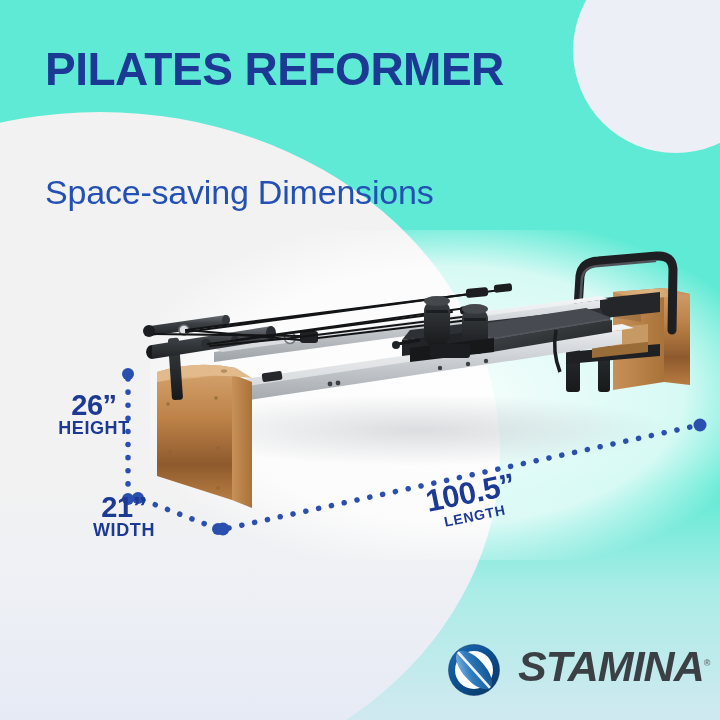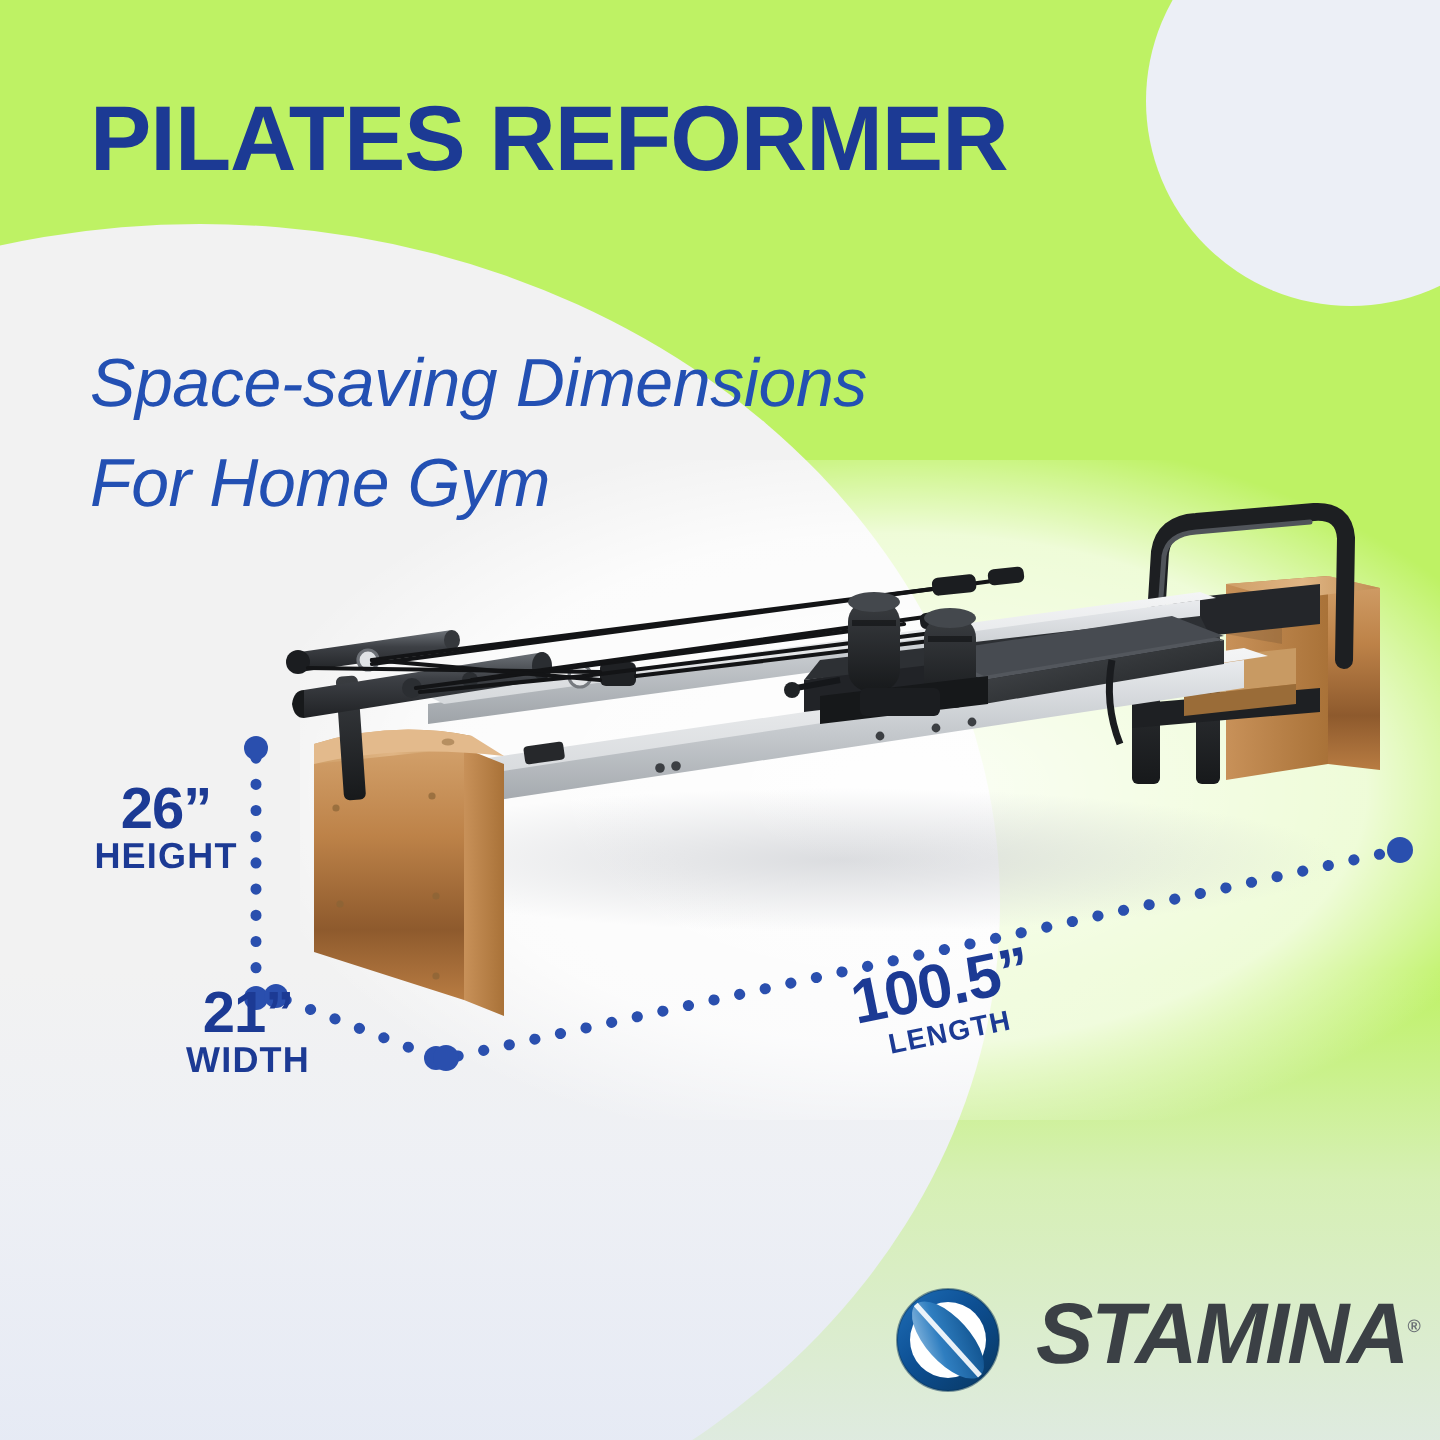--- a/index.html
+++ b/index.html
@@ -2,21 +2,21 @@
 <html><head>
 <meta charset="utf-8">
 <style>
   html,body{margin:0;padding:0;}
   body{
     width:720px;height:720px;overflow:hidden;
     background:#ffffff;
     font-family:"Liberation Sans", sans-serif;
     position:relative;
   }
-  #stage{position:absolute;inset:0;width:720px;height:720px;overflow:hidden;background:#bef264;}
+  #stage{position:absolute;inset:0;width:720px;height:720px;overflow:hidden;background:#5eead4;}
 
   
   .bg-layer{position:absolute;inset:0;pointer-events:none;}
   .circle-tr{
     position:absolute;left:573px;top:-52px;width:205px;height:205px;
     border-radius:50%;background:#eceff6;
   }
   .circle-left{
     position:absolute;left:-300px;top:112px;width:800px;height:680px;
     border-radius:50%;background:#f2f2f2;
@@ -34,32 +34,31 @@
   .headline{
     position:absolute;left:45px;top:43px;width:620px;
     color:#1c3a94;font-weight:700;font-size:46px;line-height:53px;
     letter-spacing:-.5px;text-transform:uppercase;
   }
   .headline div{white-space:nowrap;}
   .subhead{
     position:absolute;left:45px;top:167px;width:620px;
     color:#2350b3;font-weight:500;font-size:34px;line-height:50px;
     letter-spacing:-.2px;
-    font-style:italic;
   }
   .subhead div{white-space:nowrap;}
 
   
   #product{position:absolute;left:0;top:0;width:720px;height:720px;}
 
   
   .dim{position:absolute;color:#1c3a94;text-align:center;}
   .dim .val{font-weight:700;font-size:29px;line-height:30px;letter-spacing:-.5px;}
   .dim .cap{font-weight:700;font-size:18px;line-height:17px;letter-spacing:.6px;}
-  #dim-height{left:44px;top:390px;width:78px;}
+  #dim-height{left:55px;top:390px;width:78px;}
   #dim-width{left:84px;top:492px;width:80px;}
   #dim-length{left:412px;top:478px;width:120px;transform:rotate(-11.5deg);transform-origin:50% 50%;}
   #dim-length .val{font-size:31px;}
   #dim-length .cap{font-size:14px;letter-spacing:.8px;}
 
   
   #logo{position:absolute;left:446px;top:642px;height:58px;display:flex;align-items:flex-start;gap:16px;}
   #logo .word{
     font-weight:700;font-style:italic;font-size:43px;line-height:43px;
     color:#3b4045;letter-spacing:-1px;
@@ -77,21 +76,20 @@
     <div class="bottom-wash"></div>
     <div class="white-veil"></div>
   </div>
 
   <div class="headline">
     <div>PILATES REFORMER</div>
   </div>
 
   <div class="subhead">
     <div>Space-saving Dimensions</div>
-    <div>For Home Gym</div>
   </div>
 
   <svg id="product" viewBox="0 0 720 720" aria-hidden="true">
     <defs>
       <linearGradient id="woodL" x1="0" y1="0" x2="0" y2="1">
         <stop offset="0" stop-color="#d2a06a"></stop>
         <stop offset=".35" stop-color="#bd8248"></stop>
         <stop offset=".72" stop-color="#8e5a2d"></stop>
         <stop offset="1" stop-color="#b87c42"></stop>
       </linearGradient>

